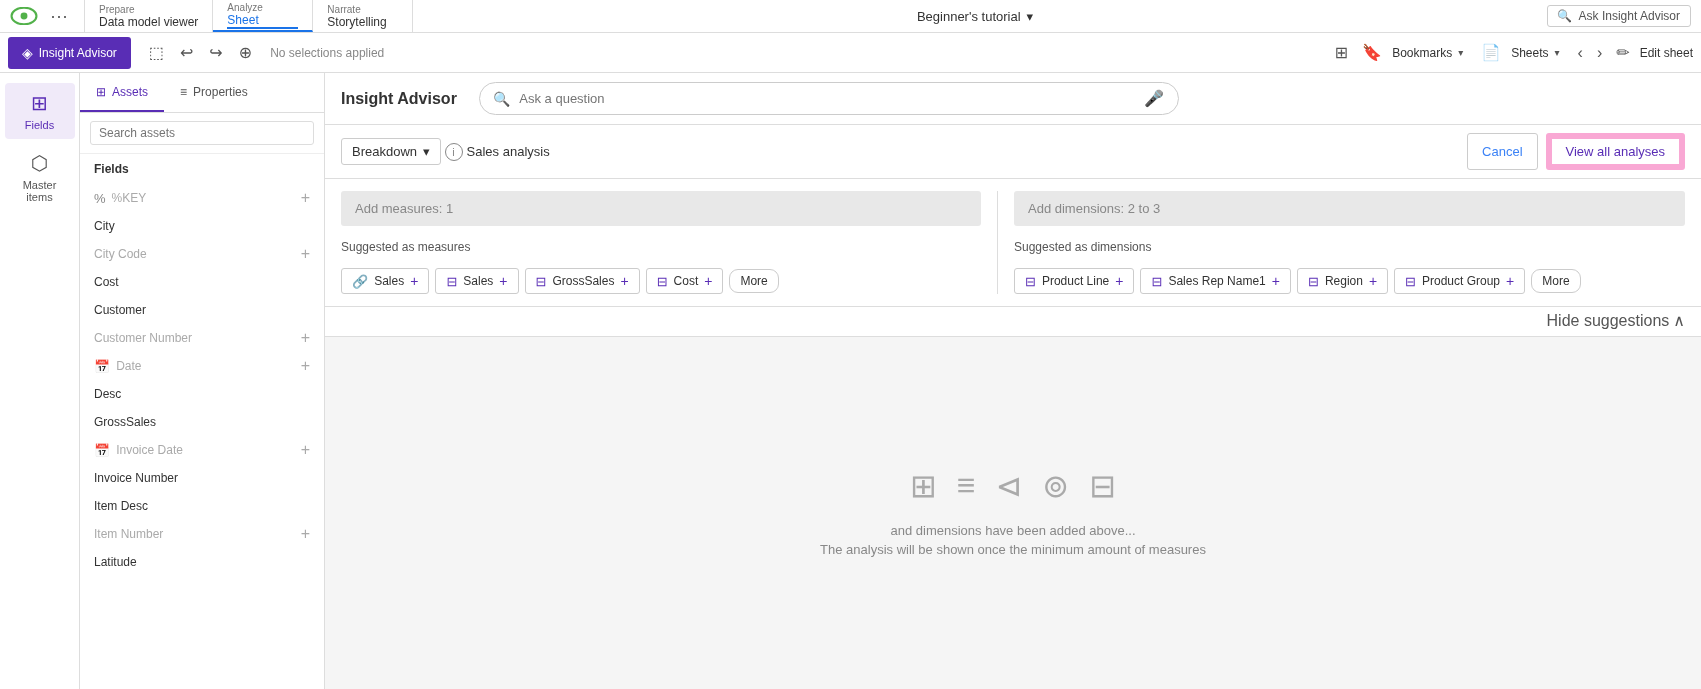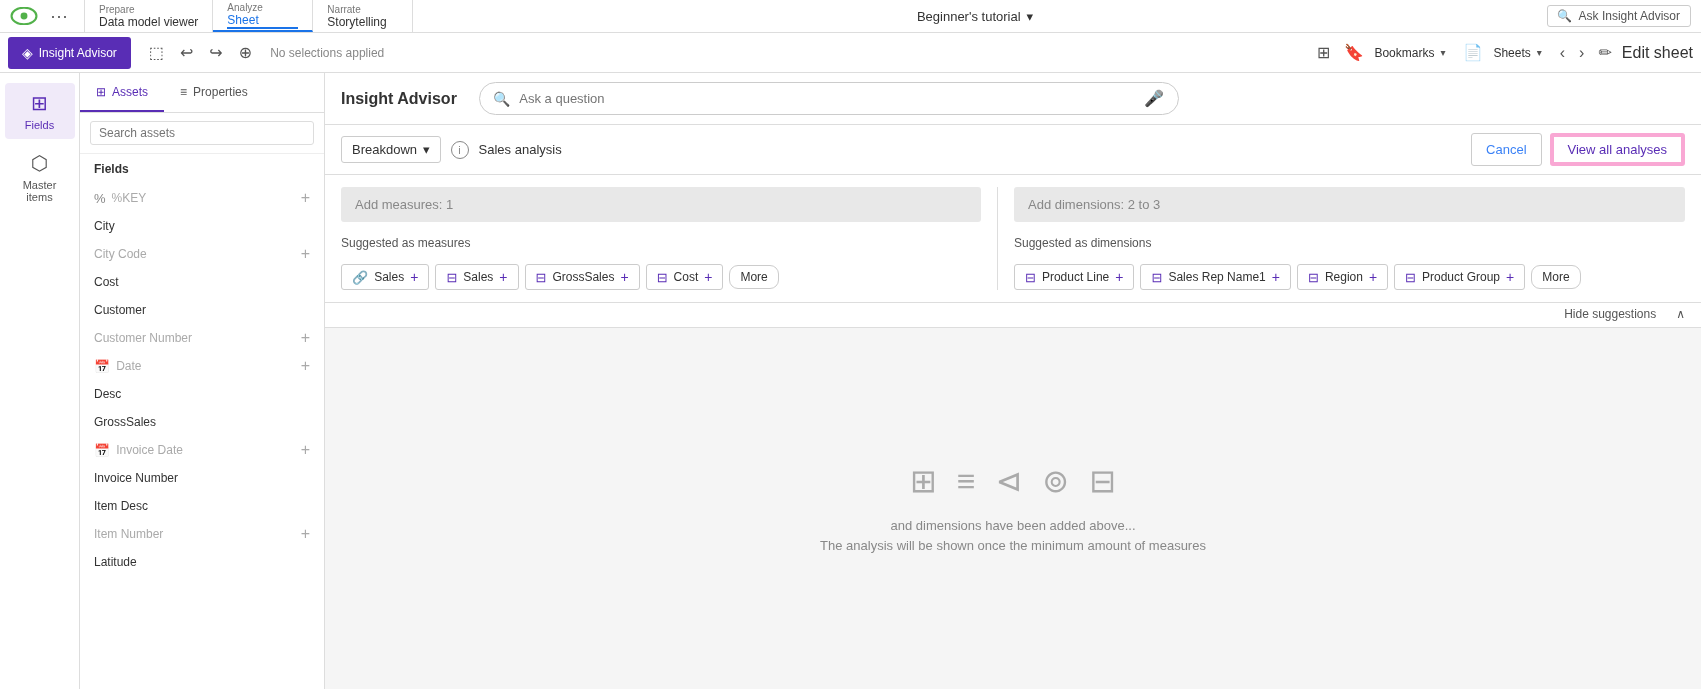--- a/index.html
+++ b/index.html
@@ -139,21 +139,21 @@
       border: none; outline: none; font-size: 13px; color: #888; flex: 1;
     }
     .mic-icon { font-size: 16px; color: #592db5; cursor: pointer; }
 
     
     .analysis-area {
       flex: 1; display: flex; flex-direction: column; padding: 0;
     }
     .analysis-toolbar {
       display: flex; align-items: center; background: #fff;
-      border-bottom: 1px solid #ddd; padding: 8px 16px; gap: 10px;
+      border-bottom: 1px solid #ddd; padding: 8px 16px; gap: 4px;
     }
     .breakdown-btn {
       display: flex; align-items: center; gap: 6px; border: 1px solid #ccc;
       border-radius: 3px; padding: 5px 10px; font-size: 13px; color: #333;
       cursor: pointer; background: #fff;
     }
     .info-icon {
       width: 18px; height: 18px; border-radius: 50%; border: 1px solid #888;
       display: flex; align-items: center; justify-content: center;
       font-size: 11px; color: #888; cursor: pointer;
@@ -162,21 +162,21 @@
       font-size: 13px; color: #333; cursor: pointer; background: none; border: none;
     }
     .analysis-toolbar-right {
       margin-left: auto; display: flex; gap: 8px;
     }
     .cancel-btn {
       border: 1px solid #ccc; background: #fff; border-radius: 3px;
       padding: 5px 14px; font-size: 13px; color: #3b82f6; cursor: pointer;
     }
     .view-all-btn {
-      border: 4px solid #f9a8d4; background: #fff; border-radius: 3px;
+      border: 6px solid #f9a8d4; background: #fff; border-radius: 3px;
       padding: 5px 14px; font-size: 13px; color: #592db5; cursor: pointer;
     }
 
     
     .suggestions-area {
       display: flex; background: #fff; border-bottom: 1px solid #ddd;
       padding: 12px 16px; gap: 12px;
     }
     .suggestions-col {
       flex: 1; display: flex; flex-direction: column; gap: 8px;
@@ -202,21 +202,21 @@
     .chip .chip-add { color: #592db5; font-size: 14px; cursor: pointer; }
     .more-btn {
       border: 1px solid #ccc; border-radius: 9px; padding: 4px 10px;
       font-size: 12px; color: #333; background: #fff; cursor: pointer;
     }
     .hide-suggestions {
       display: flex; justify-content: flex-end; padding: 4px 16px 6px;
       background: #fff;
     }
     .hide-suggestions-btn {
-      font-size: 12px; color: #555; cursor: pointer; display: flex; align-items: center; gap: 20px;
+      font-size: 16px; color: #555; cursor: pointer; display: flex; align-items: center; gap: 4px;
       background: none; border: none;
     }
 
     
     .empty-state {
       flex: 1; display: flex; flex-direction: column; align-items: center;
       justify-content: center; gap: 16px; padding: 20px;
     }
     .empty-icons {
       display: flex; gap: 20px; align-items: center;
@@ -284,21 +284,21 @@
     <span class="toolbar-right-icon">⊞</span>
     <span class="toolbar-right-icon">🔖</span>
     <span style="font-size:12px;color:#333;cursor:pointer;">Bookmarks</span>
     <span style="font-size:10px;color:#555;cursor:pointer;">▾</span>
     <span class="toolbar-right-icon" style="margin-left:8px;">📄</span>
     <span style="font-size:12px;color:#333;cursor:pointer;">Sheets</span>
     <span style="font-size:10px;color:#555;cursor:pointer;">▾</span>
     <span class="toolbar-right-icon" style="margin-left:8px;">‹</span>
     <span class="toolbar-right-icon">›</span>
     <span class="toolbar-right-icon">✏</span>
-    <span style="font-size:16px;color:#333;cursor:pointer;">Edit sheet</span>
+    <span style="font-size:12px;color:#333;cursor:pointer;">Edit sheet</span>
   </div>
 </div>
 
 <div class="main-layout">
 
   <div class="left-panel">
     <div class="left-panel-item active">
       <span class="left-panel-icon">⊞</span>
       <span>Fields</span>
     </div>

